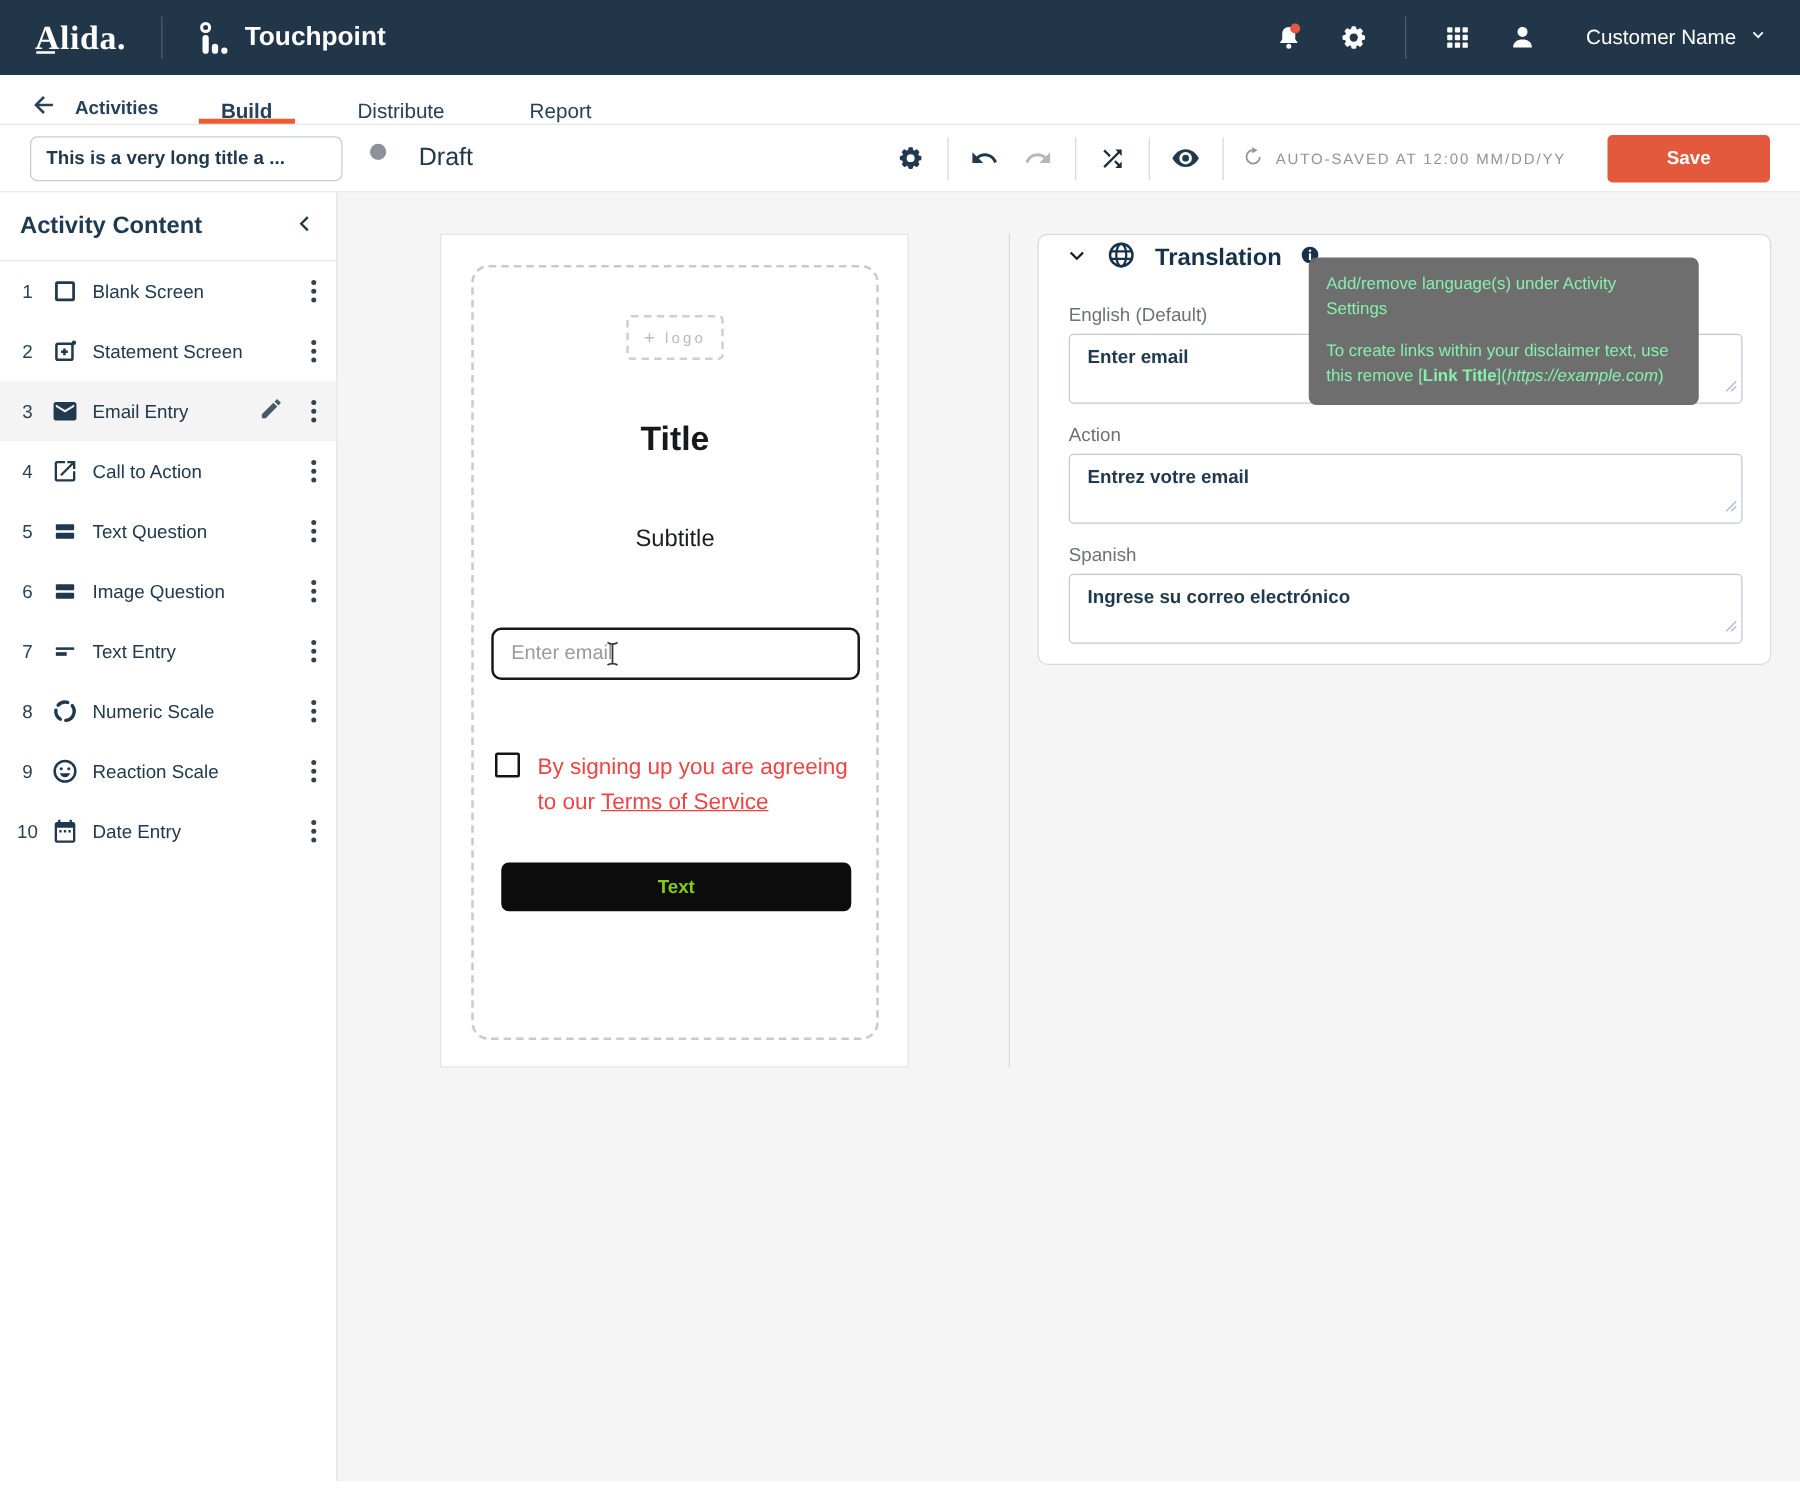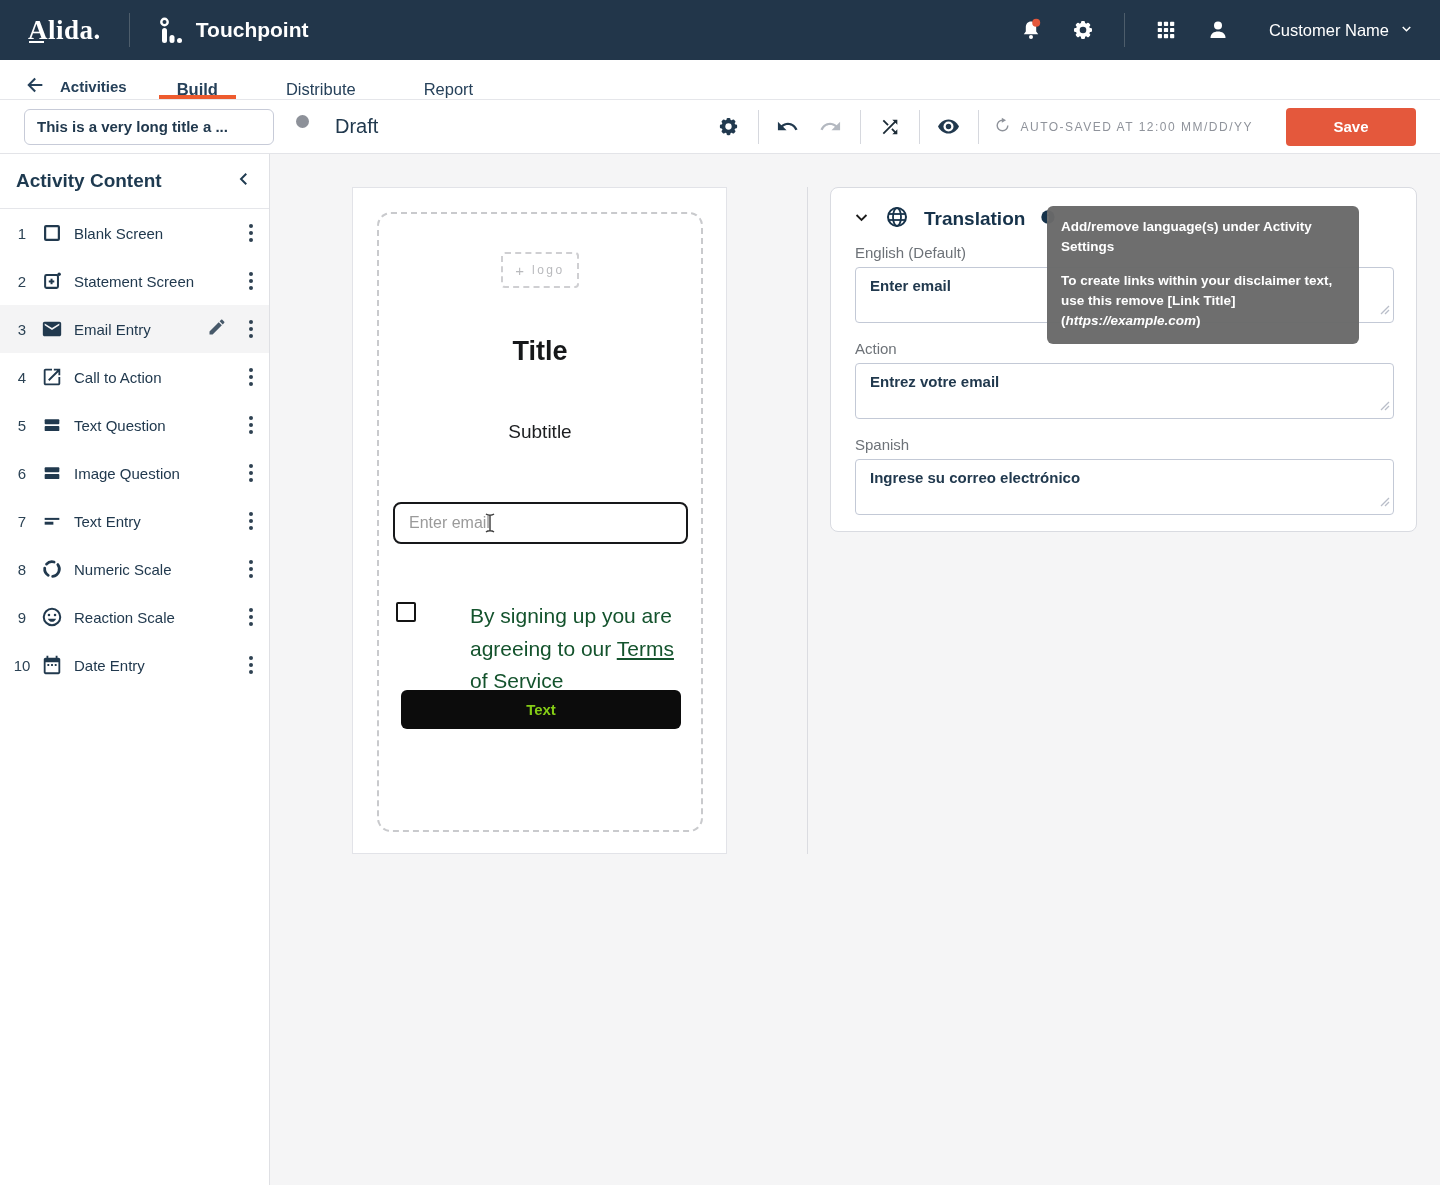--- a/index.html
+++ b/index.html
@@ -58,35 +58,35 @@
   .logo-box { position:absolute; top:38px; left:50%; transform:translateX(-50%); width:78px; height:36px; border:2px dashed #cfcfd2; border-radius:4px; display:flex; align-items:center; justify-content:center; gap:8px; color:#b9babd; cursor:pointer; }
   .logo-plus { font-size:15px; color:#b9babd; }
   .logo-word { font-size:12px; letter-spacing:2.5px; }
   .pv-title { position:absolute; top:122px; width:100%; text-align:center; font-size:27px; font-weight:bold; color:#16181a; }
   .pv-subtitle { position:absolute; top:207px; width:100%; text-align:center; font-size:19px; color:#1c1e20; }
   .pv-input { position:absolute; top:288px; left:14px; width:295px; height:42px; border:2px solid #17181a; border-radius:8px; font-size:16px; padding:0 14px; color:#3c3c3c; font-family:"Liberation Sans", sans-serif; outline:none; background:#fff; }
   .pv-input::placeholder { color:#9a9a9a; }
   .pv-cursor { position:absolute; top:297px; left:104px; }
   .pv-check-row { position:absolute; top:386px; left:17px; display:flex; gap:14px; width:292px; }
   .pv-checkbox { width:20px; height:20px; border:2.5px solid #141414; border-radius:2px; flex:none; margin-top:2px; cursor:pointer; background:#fff; }
-  .pv-disclaimer { font-size:21px; color:#14532d; line-height:1.55;margin-left:40px; }
+  .pv-disclaimer { font-size:18px; color:#ef4444; line-height:1.55; }
   .pv-link { text-decoration:underline; cursor:pointer; }
   .pv-btn { position:absolute; top:476px; left:22px; width:280px; height:39px; background:#0c0c0c; color:#84cc16; border:none; border-radius:6px; font-weight:bold; font-size:15px; display:flex; align-items:center; justify-content:center; cursor:pointer; font-family:"Liberation Sans", sans-serif; }
 
   .v-divider { position:absolute; left:807px; top:33px; width:1px; height:667px; background:#dbdce1; }
 
   
   .trans-panel { position:absolute; left:830px; top:33px; width:587px; height:345px; background:#fff; border:1px solid #d9dbe1; border-radius:8px; }
-  .tp-head { position:absolute; top:17px; left:22px; display:flex; align-items:center; gap:15px; }
+  .tp-head { position:absolute; top:4px; left:22px; display:flex; align-items:center; gap:15px; }
   .tp-title { font-size:19px; font-weight:bold; color:#16324A; }
   .tp-label { position:absolute; left:24px; font-size:15px; color:#6d7278; }
   .tp-area-wrap { position:absolute; left:24px; width:539px; height:56px; }
   .tp-area { width:100%; height:100%; border:1px solid #c3c9d6; border-radius:4px; padding:9px 14px; font-size:15px; font-weight:600; color:#21394E; resize:none; font-family:"Liberation Sans", sans-serif; outline:none; }
   .tp-resize { position:absolute; right:4px; bottom:4px; pointer-events:none; }
-  .tooltip { position:absolute; left:216px; top:18px; width:312px; background:rgba(105,105,105,.97); border-radius:6px; padding:11px 14px 13px; color:#ffffff; font-size:13.5px; line-height:1.5; z-index:5;font-weight:bold; }
+  .tooltip { position:absolute; left:216px; top:18px; width:312px; background:rgba(105,105,105,.97); border-radius:6px; padding:11px 14px 13px; color:#86efac; font-size:13.5px; line-height:1.5; z-index:5; }
   .tooltip p + p { margin-top:13px; }
 </style>
 </head>
 <body>
 
 <div class="app">
 
   <div class="header">
     <div class="logo">Alida.</div>
     <div class="hdr-divider"></div>

